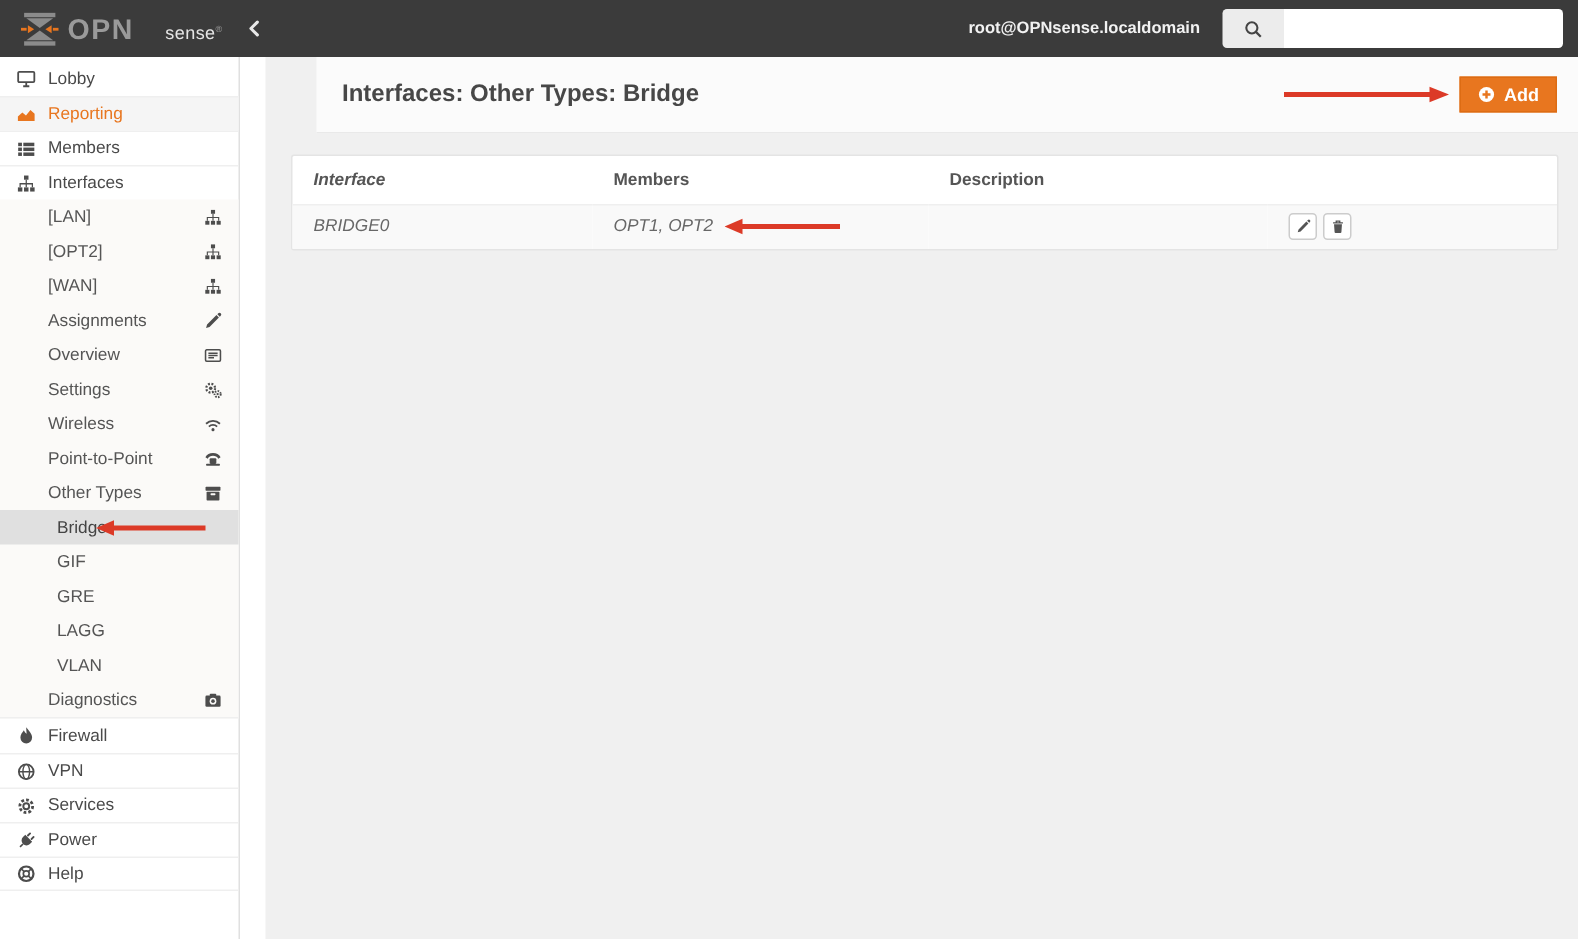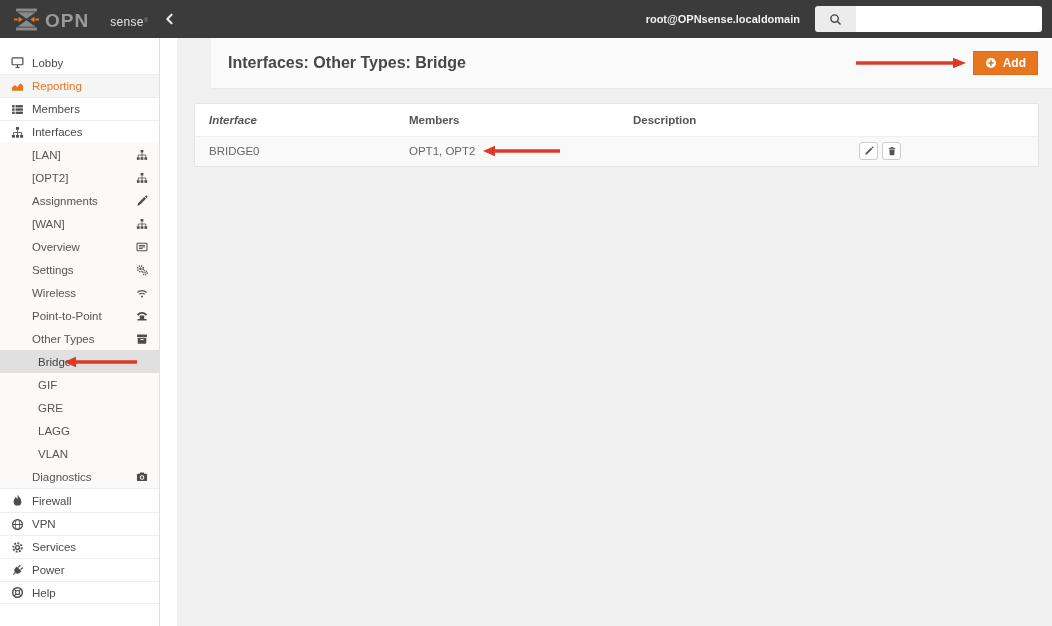--- a/index.html
+++ b/index.html
@@ -21,21 +21,21 @@
   .searchbox { display:flex; height:26px; margin-right:10px; }
   .search-addon { width:41px; background:#ececec; border-radius:3px 0 0 3px;
                   display:flex; align-items:center; justify-content:center; }
   .search-addon svg { width:13px; height:13px; }
   .searchbox input { width:186px; border:none; outline:none; background:#fff;
                      border-radius:0 3px 3px 0; font-size:12px; padding:0 8px;
                      font-family:"Liberation Sans","DejaVu Sans",sans-serif; }
 
   
   .sidebar { position:absolute; top:38px; left:0; width:160px; bottom:0; background:#fff;
-             border-right:1px solid #e0e0e0; padding-top:13px; font-size:11.5px; color:#4a4a4a; }
+             border-right:1px solid #e0e0e0; padding-top:3px; font-size:11.5px; color:#4a4a4a; }
   .nav-item { height:23px; display:flex; align-items:center; cursor:pointer; position:relative; }
   .nav-item.top { padding-left:10px; border-top:1px solid #efefef; }
   .nav-item.top:first-child { border-top:none; }
   .nav-item.top .nico { width:14px; display:flex; justify-content:center; margin-right:8px; color:#4d4d4d; }
   .nav-item .nico svg { width:13px; height:13px; display:block; }
   .nav-item.sub { padding-left:32px; padding-right:11px; justify-content:space-between; color:#555; }
   .nav-item.sub .nico { color:#4d4d4d; }
   .nav-item.sub .nico svg { width:12px; height:12px; }
   .nav-item.subsub { padding-left:38px; color:#555; }
   .nav-group { background:#fbfaf8; border-bottom:1px solid #efefef; }
@@ -54,21 +54,21 @@
   .add-arrow { width:110px; height:12px; margin-right:7px; }
   .btn-add { background:#e8761f; border:1px solid #dd6c14; color:#fff; font-weight:bold;
              font-size:12px; border-radius:0; padding:4px 11px; display:flex; align-items:center;
              cursor:pointer; font-family:inherit; }
   .btn-add svg { width:12px; height:12px; margin-right:6px; }
 
   .panel { position:absolute; left:17px; right:13px; top:65px; background:#fff;
            border:1px solid #e4e4e4; border-radius:2px; }
   table.grid { width:100%; border-collapse:collapse; font-size:11.5px; }
   table.grid th { text-align:left; font-weight:bold; color:#555; height:32px; padding:0 0 0 14px; }
-  table.grid td { color:#676767; height:30px; padding:0 0 0 14px; }
+  table.grid td { color:#676767; height:30px; padding:0 0 0 14px;font-style:italic; }
   table.grid tbody tr { background:#f9f9f9; border-top:1px solid #efefef; }
   .col-interface { width:200px;font-style:italic; } .col-members { width:224px; } .col-desc { width:226px; }
   .members-cell { display:flex; align-items:center; }
   .member-arrow { width:78px; height:12px; margin-left:8px; }
   .row-actions { display:flex; gap:4px; }
   .mini-btn { width:19px; height:18px; background:#fff; border:1px solid #ccc; border-radius:3px;
               display:flex; align-items:center; justify-content:center; cursor:pointer; padding:0; }
   .mini-btn svg { width:10px; height:10px; color:#555; }
 
   .bridge-arrow { position:absolute; left:64px; top:5.5px; width:74px; height:12px; }
@@ -270,32 +270,32 @@
       </div>
       <div class="nav-item sub">
         <span class="nlabel">[OPT2]</span>
         <span class="nico">
             <svg>
               <use href="#i-sitemap"></use>
             </svg>
           </span>
       </div>
       <div class="nav-item sub">
+        <span class="nlabel">[WAN]</span>
+        <span class="nico">
+            <svg>
+              <use href="#i-sitemap"></use>
+            </svg>
+          </span>
+      </div>
+      <div class="nav-item sub">
         <span class="nlabel">Assignments</span>
         <span class="nico">
             <svg>
               <use href="#i-pencil"></use>
-            </svg>
-          </span>
-      </div>
-      <div class="nav-item sub">
-        <span class="nlabel">[WAN]</span>
-        <span class="nico">
-            <svg>
-              <use href="#i-sitemap"></use>
             </svg>
           </span>
       </div>
       <div class="nav-item sub">
         <span class="nlabel">Overview</span>
         <span class="nico">
             <svg>
               <use href="#i-list-alt"></use>
             </svg>
           </span>

